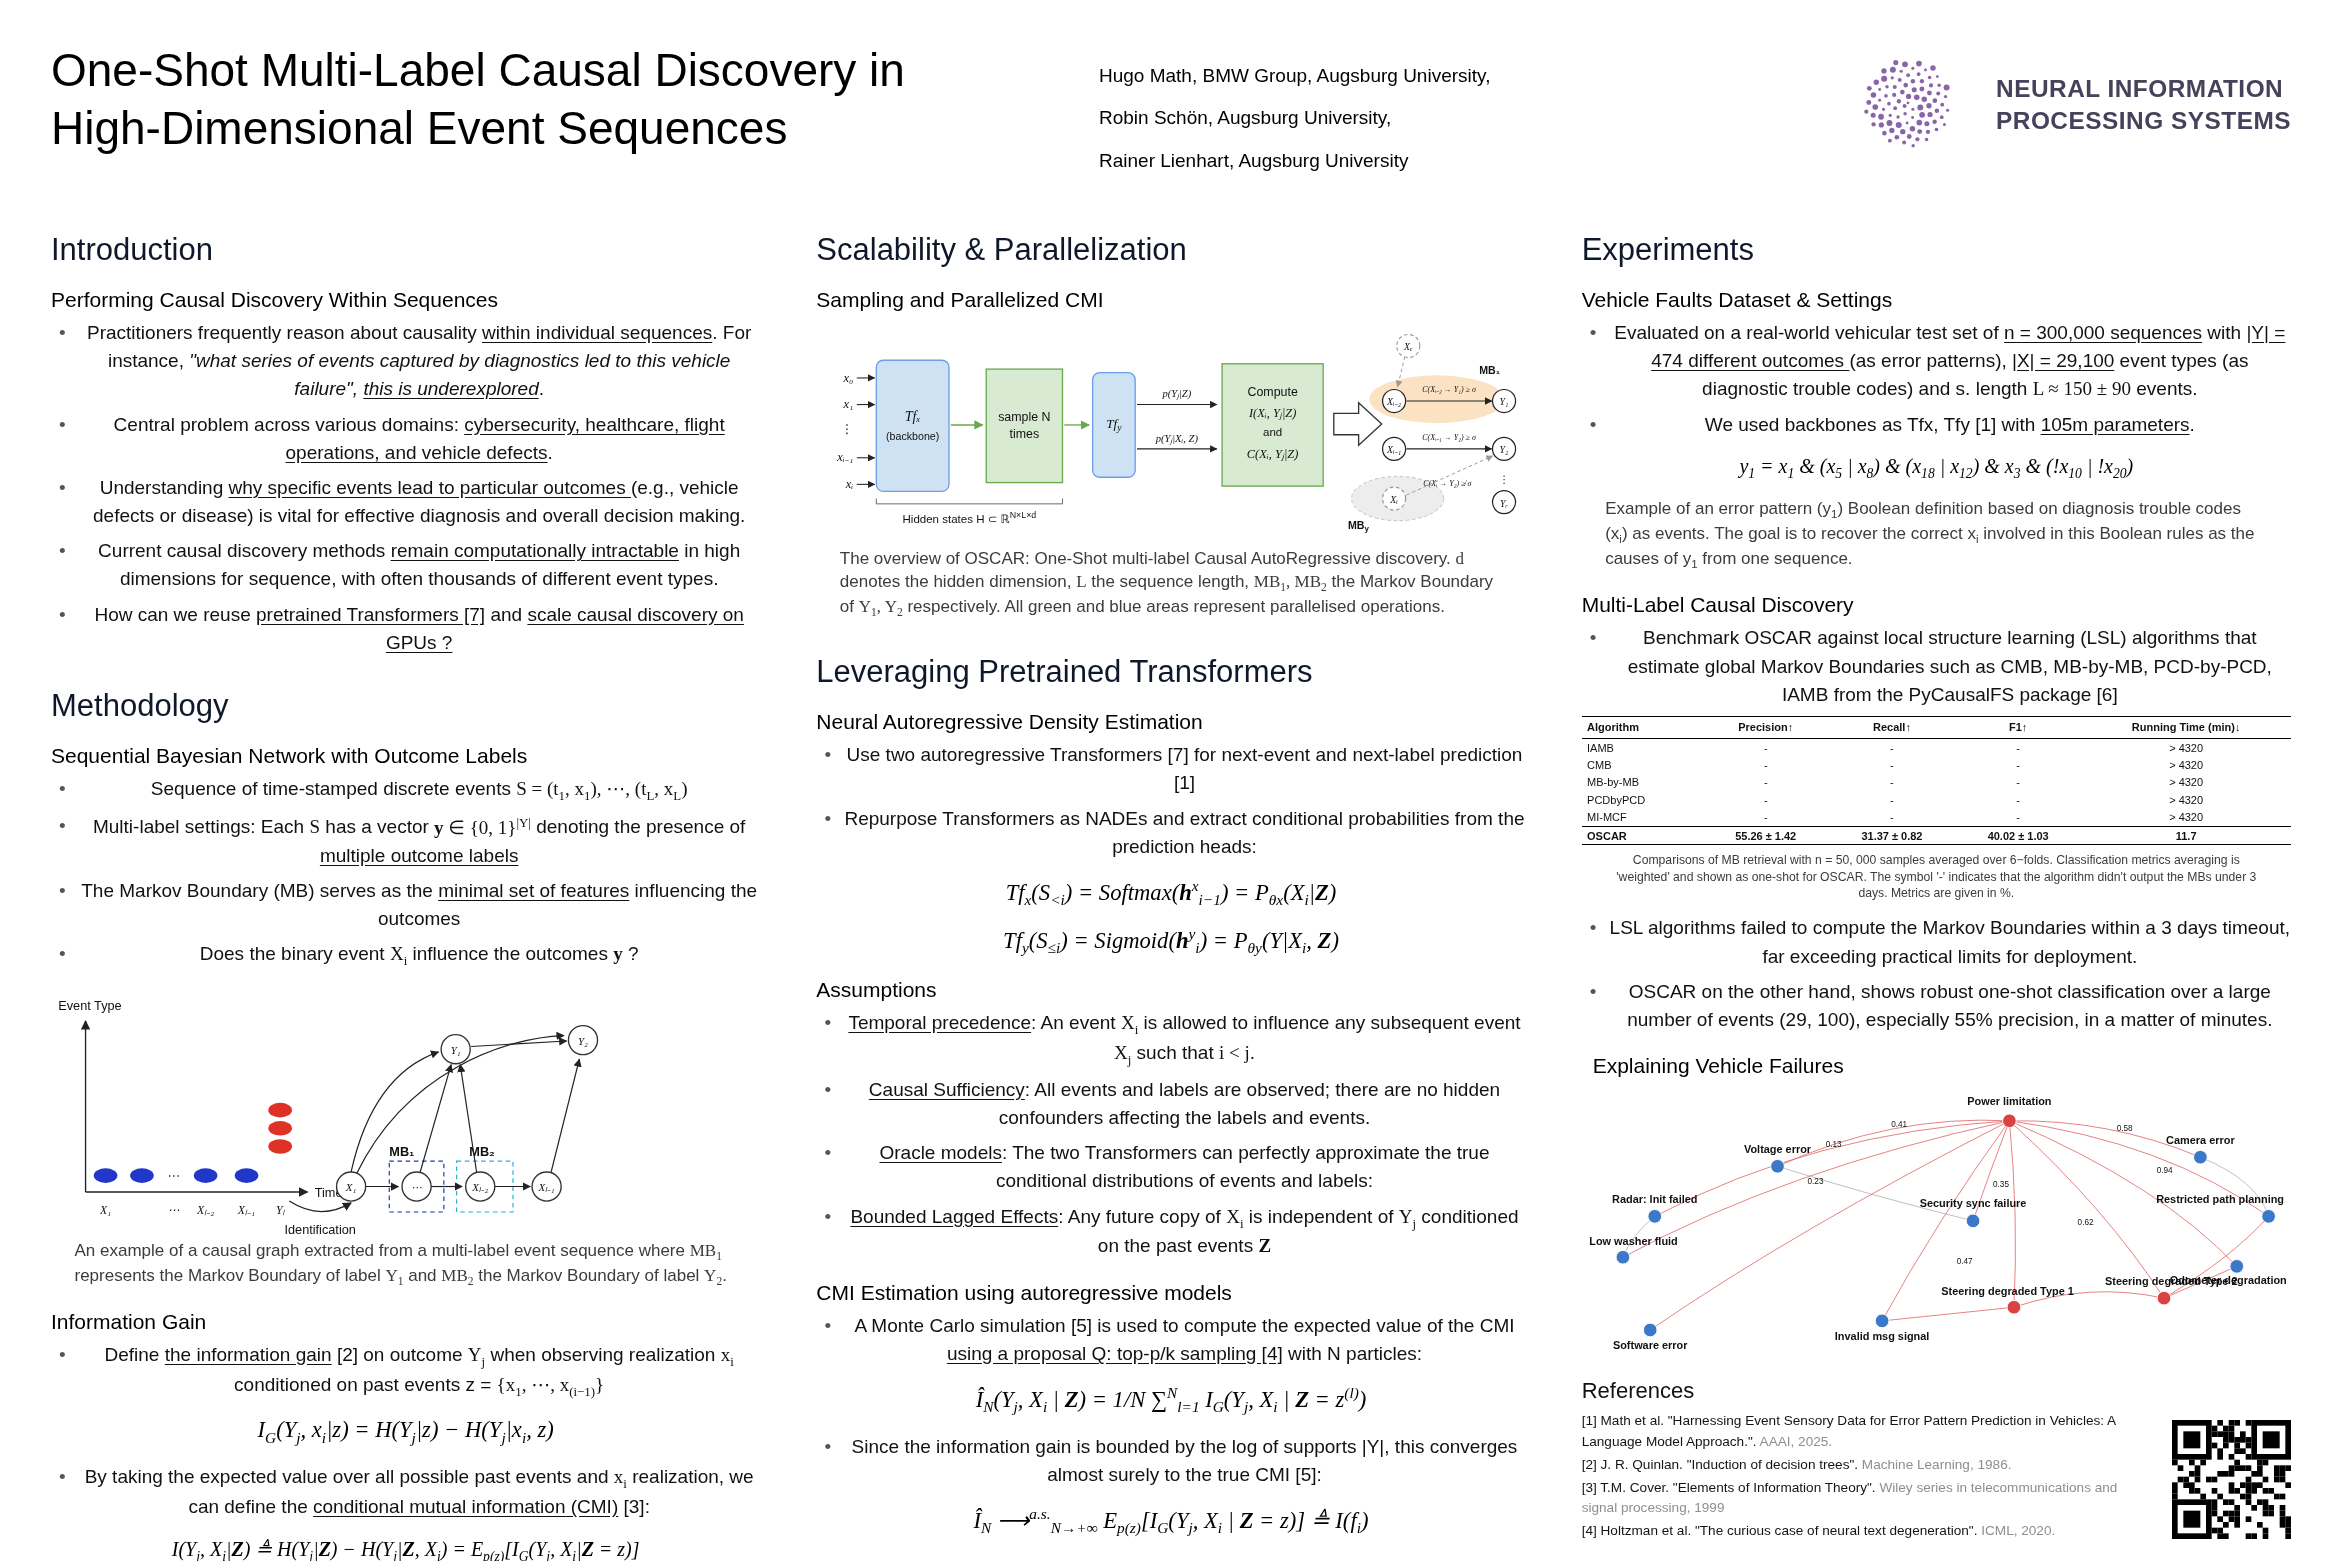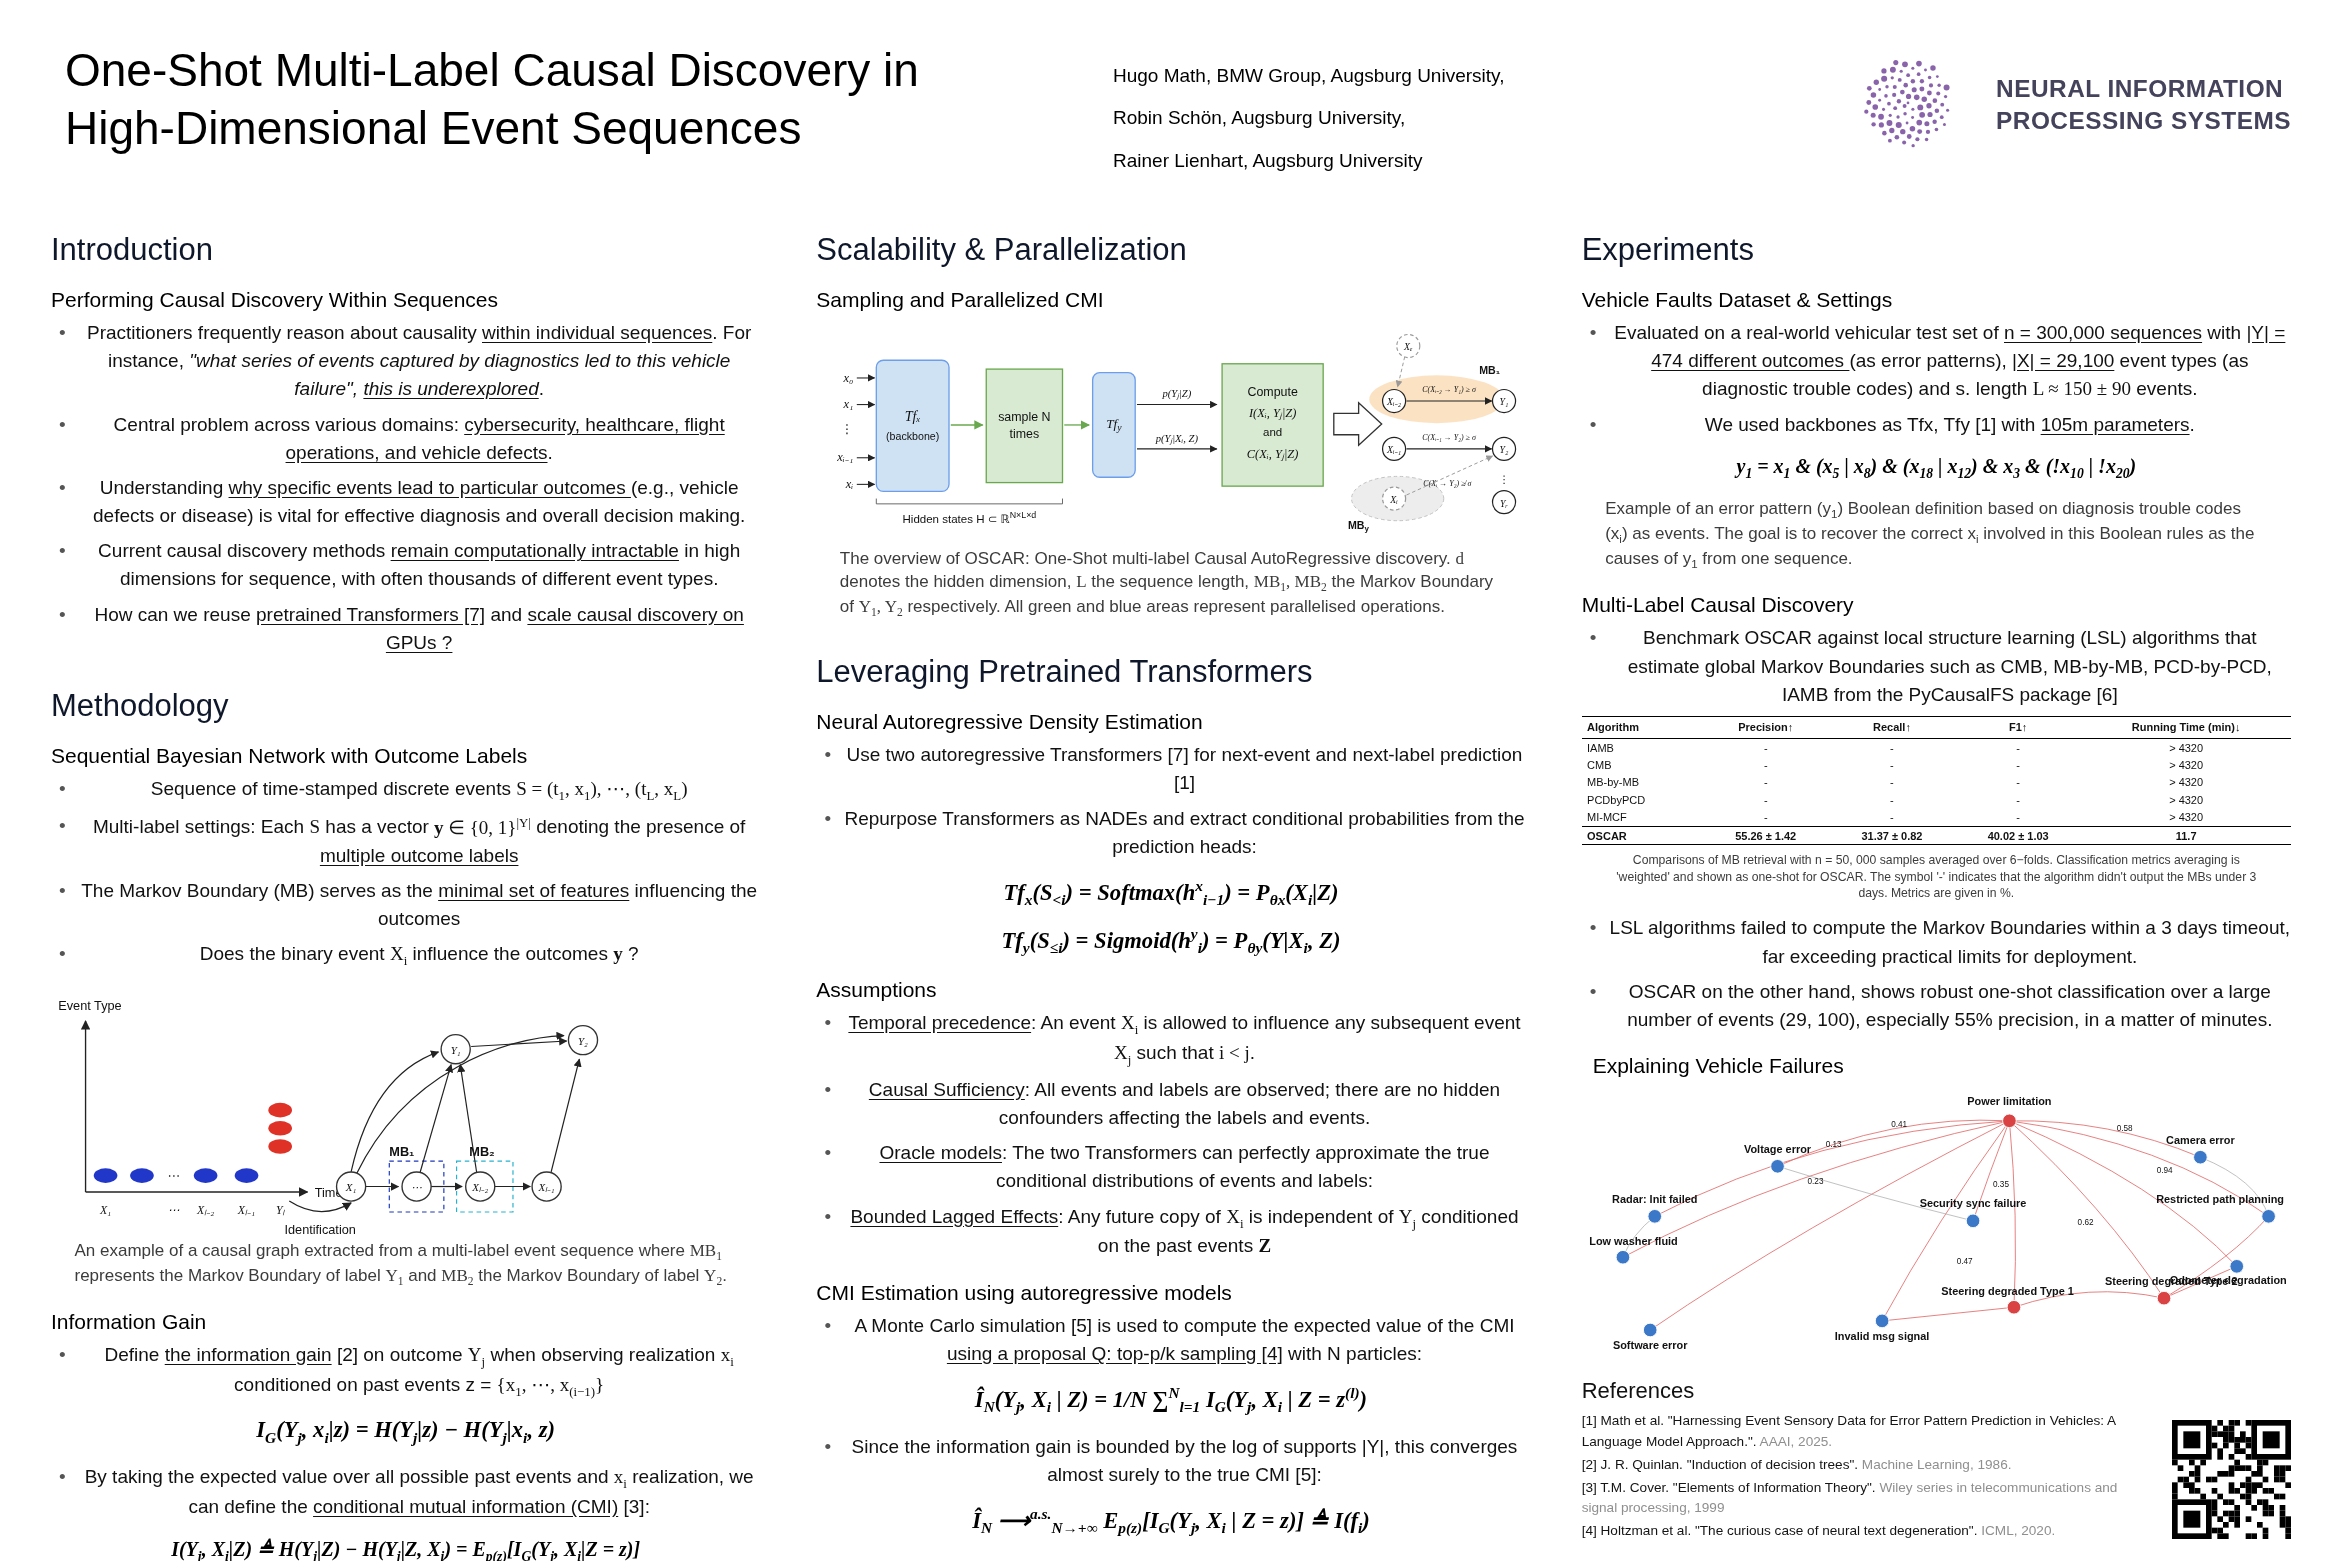--- a/index.html
+++ b/index.html
@@ -2,38 +2,38 @@
 <html style="font-size:14.5px"><head>
 <meta charset="utf-8">
 <style>
   * { box-sizing: border-box; }
   html,body { margin:0; padding:0; background:#cfcfcf; }
   .poster {
     position:relative; width:2342px; height:1561px; background:#ffffff;
     font-family:"Liberation Sans", sans-serif; color:#111; overflow:hidden;
   }
   
-  .header { display:flex; align-items:flex-start; padding:42px 51px 0 65px; }
+  .header { display:flex; align-items:flex-start; padding:42px 51px 0 51px; }
   .title { width:940px; margin:0; font-size:46px; line-height:1.26; font-weight:500; color:#000; }
   .authors { margin-left:108px; margin-top:12.6px; font-size:19px; line-height:2.25; color:#000; }
   .logo { margin-left:auto; display:flex; align-items:center; gap:20px; margin-top:0; }
   .logo svg { width:136px; height:126px; }
   .logo-text { font-size:24.4px; font-weight:bold; line-height:1.3; letter-spacing:0.5px; }
   
   .columns { display:flex; gap:56px; padding:49px 51px 0 51px; align-items:flex-start; }
   .col { flex:1; min-width:0; }
   h2.section { font-size:31px; font-weight:400; margin:0 0 14.5px 0; color:#0f172a; }
   h3.subhead { font-size:21px; font-weight:400; margin:20px 0 7.2px 0; color:#000; }
   ul.bullets { list-style:none; margin:3.6px 0 0 0; padding:0; font-size:19px; line-height:1.48; }
   li.bullet { position:relative; padding-left:27px; margin:7.2px 0;text-align:center; }
   li.bullet::before { content:"•"; position:absolute; left:8.1px; color:#555; }
   u { text-underline-offset:2.7px; }
   .math { font-family:"Liberation Serif", serif; }
   .formula { font-family:"Liberation Serif", serif; font-style:italic; font-size:22.6px;
-             text-align:center; margin:16.3px 9px; color:#000;font-weight:bold; }
+             text-align:center; margin:16.3px 9px; color:#000; }
   .formula.small { font-size:20px; }
   sub,sup { font-size:68%; }
   .figure { margin:11px 0 1.8px 0; }
   svg.fig { width:100%; height:auto; display:block; }
   .figcaption { font-size:17px; color:#3c3c3c; text-align:left; margin:3.6px 23.5px 0 23.5px; line-height:1.35; }
   
   svg text { font-family:"Liberation Sans", sans-serif; fill:#111; }
   svg text.tm { font-family:"Liberation Serif", serif; font-style:italic; }
   .t16{font-size:16px}.t15{font-size:15px}.t14{font-size:14px}.t13{font-size:13px}
   .t12{font-size:12px}.t11{font-size:11px}.t9{font-size:9px}

